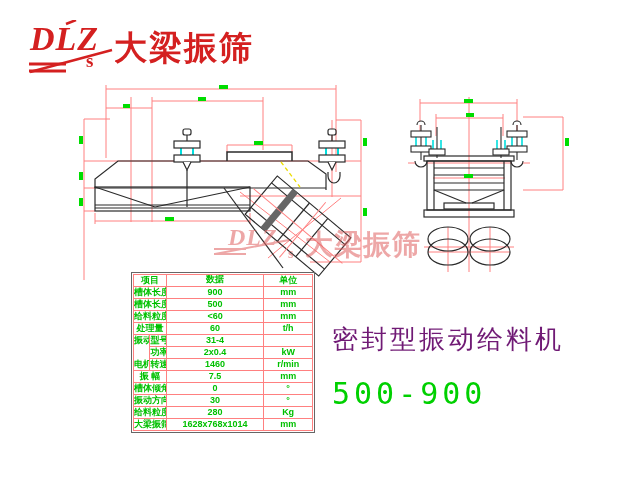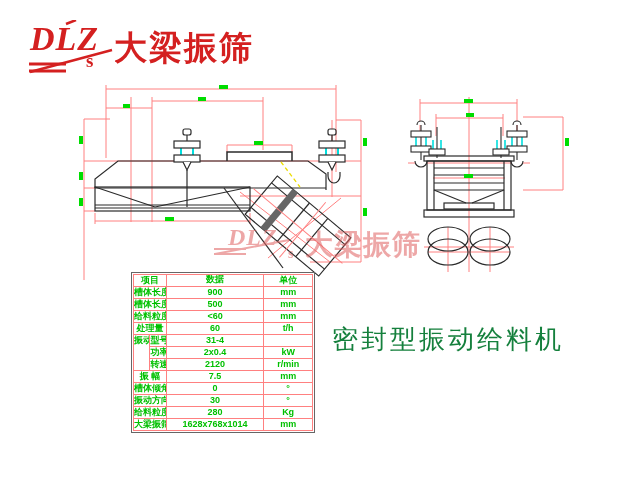--- a/index.html
+++ b/index.html
@@ -17,33 +17,33 @@
   
   #watermark{position:absolute;left:210px;top:222px;width:210px;height:52px;opacity:.55;}
   .wm-initials{position:absolute;left:18px;top:2px;color:#e06060;
       font-family:"Liberation Serif",serif;font-weight:bold;font-style:italic;
       font-size:24px;letter-spacing:1px;}
   .wm-sub{position:absolute;left:78px;top:24px;color:#e06060;
       font-family:"Liberation Serif",serif;font-weight:bold;font-size:14px;}
   .wm-brand{position:absolute;left:95px;top:4px;color:#e06060;
       font-weight:bold;font-size:28px;letter-spacing:1px;white-space:nowrap;}
   
-  #title-name{position:absolute;left:332px;top:322px;color:#15803d;
+  #title-name{position:absolute;left:332px;top:322px;color:#701a75;
       font-size:26px;letter-spacing:3px;white-space:nowrap;}
   #title-model{position:absolute;left:332px;top:376px;color:#00d000;
       font-family:"DejaVu Sans Mono",monospace;font-size:30px;letter-spacing:4px;}
   
   #spec-wrap{position:absolute;left:131px;top:272px;border:1px solid #666;
       background:#fff;padding:1px;}
   #spec{border-collapse:collapse;table-layout:fixed;width:180px;border:1px solid #777;}
   #spec td,#spec th{border:1px solid #ff8080;color:#00c000;font-size:9px;
       font-weight:bold;height:11px;line-height:11px;padding:0;text-align:center;
       overflow:hidden;white-space:nowrap;}
   #spec .c0{width:28px;} #spec .c1{width:25px;} #spec .c2{width:85px;font-family:Liberation Mono, monospace;} #spec .c3{width:42px;}
-  .grp{display:flex;flex-direction:row;justify-content:space-between;height:100%;}
+  .grp{display:flex;flex-direction:column;justify-content:space-between;height:100%;}
   
   #cad{position:absolute;left:0;top:0;}
 </style>
 </head>
 <body>
 
 <div id="page">
 
   <svg id="cad" width="640" height="480" viewBox="0 0 640 480">
 
@@ -275,20 +275,21 @@
       <line x1="3" y1="44" x2="40" y2="44" stroke="#d42020" stroke-width="3"></line>
       <line x1="3" y1="51" x2="40" y2="51" stroke="#d42020" stroke-width="3"></line>
       <line x1="40" y1="4" x2="50" y2="0" stroke="#d42020" stroke-width="2.5"></line>
     </svg>
     <span class="logo-initials">DLZ</span>
     <span class="logo-sub">s</span>
     <span class="logo-brand">大梁振筛</span>
   </div>
 
   <div id="title-name">密封型振动给料机</div>
+  <div id="title-model">500-900</div>
 
   <div id="spec-wrap">
     <table id="spec">
       <tbody>
           <tr>
         <th class="c0" colspan="2">项目</th>
         <th class="c2">数据</th>
         <th class="c3">单位</th>
       </tr>
       <tr>
@@ -322,21 +323,21 @@
         <td>31-4</td>
         <td></td>
       </tr>
       <tr>
         <td class="c1">功率</td>
         <td>2x0.4</td>
         <td>kW</td>
       </tr>
       <tr>
         <td class="c1">转速</td>
-        <td>2120</td>
+        <td>1460</td>
         <td>r/min</td>
       </tr>
       <tr>
         <td colspan="2">振 幅</td>
         <td>7.5</td>
         <td>mm</td>
       </tr>
       <tr>
         <td colspan="2">槽体倾角</td>
         <td>0</td>

